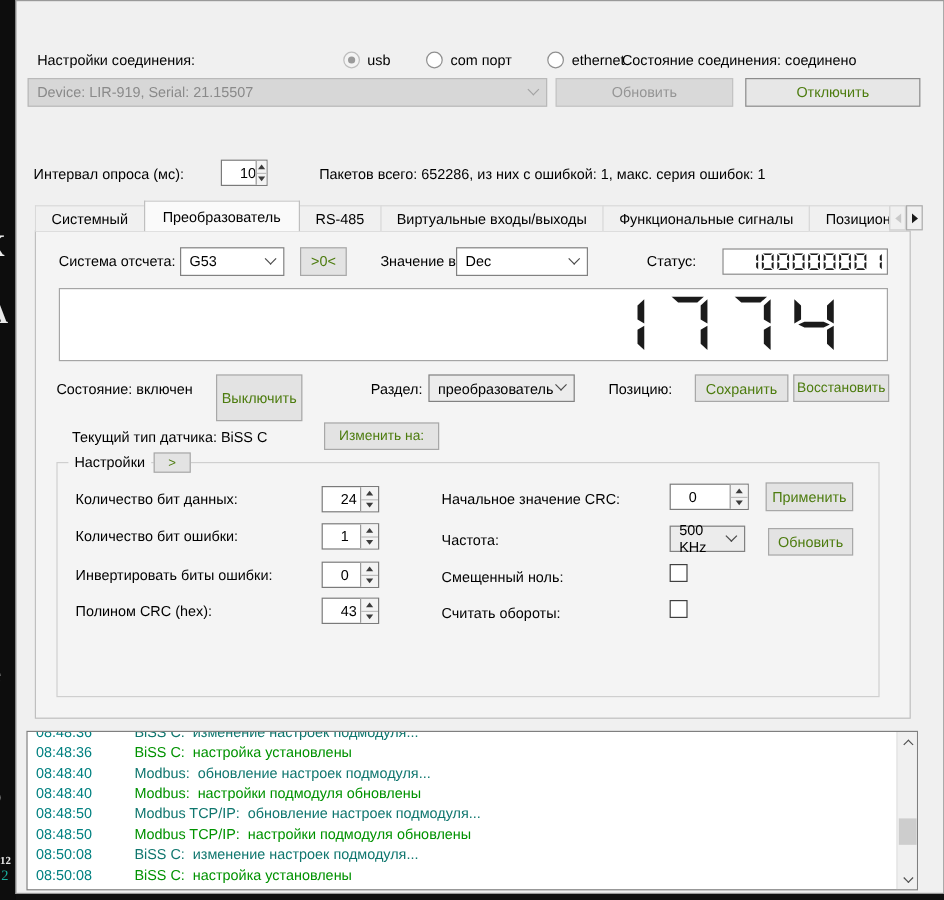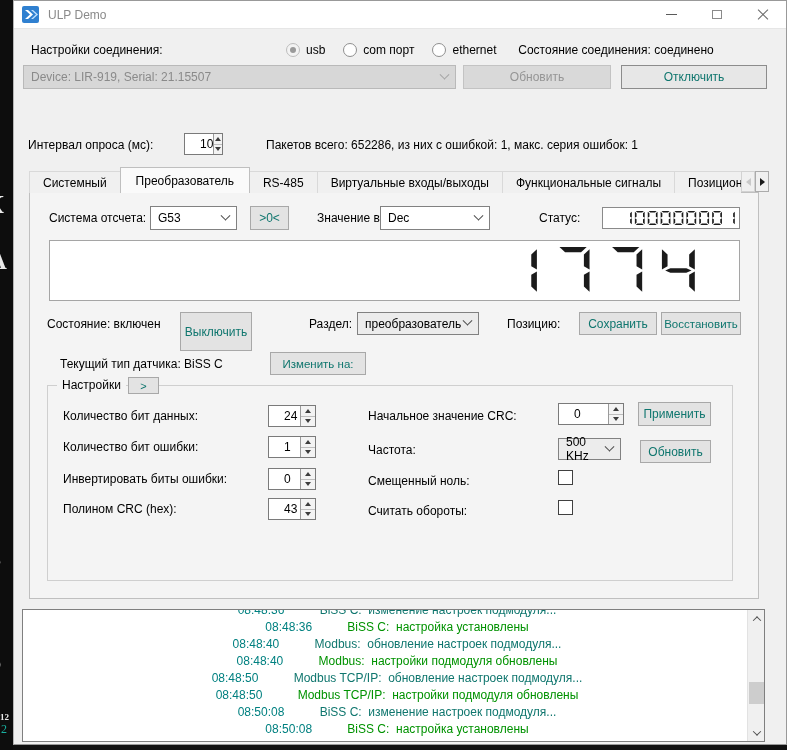--- a/index.html
+++ b/index.html
@@ -19,41 +19,41 @@
   .title-text { margin-left:9px; color:#8a8a8a; font-size:12px; }
   .win-controls { margin-left:auto; display:flex; height:100%; }
   .win-btn { width:46px; height:100%; display:flex; align-items:center; justify-content:center; }
   .glyph-min { width:11px; height:1px; background:#5a5a5a; }
   .glyph-max { width:10px; height:9px; border:1px solid #8a8a8a; }
   .glyph-close { position:relative; width:12px; height:12px; }
   .glyph-close::before,.glyph-close::after { content:""; position:absolute; left:-1px; top:5px; width:14px; height:1px; background:#6a6a6a; }
   .glyph-close::before { transform:rotate(45deg);} .glyph-close::after { transform:rotate(-45deg);}
 
   
-  .btn { background:#e3e3e3; border:1px solid #a8a8a8; display:flex; align-items:center; justify-content:center; font-size:12px; color:#0f766e; }
+  .btn { background:#e3e3e3; border:1px solid #a8a8a8; display:flex; align-items:center; justify-content:center; font-size:12px; color:#4d7c0f; }
   .btn.disabled { background:#d9d9d9; border-color:#c3c3c3; color:#959595; }
   .combo { background:#fff; border:1px solid #818181; display:flex; align-items:center; padding:0 7px; font-size:12px; }
   .combo.gray { background:#ececec; }
   .combo.disabled { background:#d7d7d7; border-color:#b9b9b9; color:#8a8a8a; }
   .chev { margin-left:auto; width:7px; height:7px; border-right:1px solid #4a4a4a; border-bottom:1px solid #4a4a4a; transform:rotate(45deg) translate(-2px,-2px); flex:none; }
   .combo.disabled .chev { border-color:#a3a3a3; }
   .spin { background:#fff; border:1px solid #7a7a7a; display:flex; }
   .spin-val { flex:1; display:flex; align-items:center; padding-left:15px; font-size:12px; }
   .spin-btns { width:15px; border-left:1px solid #9a9a9a; display:flex; flex-direction:column; background:#f3f3f3; }
   .spin-btn { flex:1; display:flex; align-items:center; justify-content:center; }
   .spin-btn + .spin-btn { border-top:1px solid #bdbdbd; }
   .tri-up { width:0;height:0;border-left:3px solid transparent;border-right:3px solid transparent;border-bottom:4px solid #3c3c3c; }
   .tri-down { width:0;height:0;border-left:3px solid transparent;border-right:3px solid transparent;border-top:4px solid #3c3c3c; }
   .checkbox { width:15px; height:15px; background:#fff; border:1px solid #404040; }
   .lbl { display:flex; align-items:center; font-size:12px; white-space:nowrap; }
   .abs { position:absolute; }
 
   
   .conn-label { left:17px; top:40px; height:18px; }
-  .radios { left:272px; top:40px; height:18px; display:flex; gap:18px; align-items:center; }
+  .radios { left:272px; top:40px; height:18px; display:flex; gap:30px; align-items:center; }
   .radio-item { display:flex; align-items:center; gap:6px; }
   .radio-circle { width:14px; height:14px; border-radius:50%; background:#fefefe; border:1px solid #8f8f8f; display:flex; align-items:center; justify-content:center; }
   .radio-item.disabled .radio-circle { border-color:#bdbdbd; background:#f3f3f3; }
   .radio-dot { width:6px; height:6px; border-radius:50%; background:#9a9a9a; display:none; }
   .radio-item.checked .radio-dot { display:block; }
   .conn-status { left:487px; top:40px; width:230px; height:18px; justify-content:center; }
 
   .device-combo { left:9px; top:64px; width:433px; height:24px; }
   .btn-refresh-top { left:449px; top:64px; width:148px; height:24px; }
   .btn-disconnect { left:607px; top:64px; width:146px; height:24px; background:#e7e7e7; border-color:#8c8c8c; }
@@ -111,21 +111,21 @@
   .g-lbl { height:22px; }
   .crcinit-spin { top:17px; width:66px; height:22px; }
   .freq-combo { top:52px; width:63px; height:22px; }
   .cb1 { top:84px; } .cb2 { top:114px; }
   .btn-apply { left:590px; top:16px; width:73px; height:24px; }
   .btn-refresh2 { left:592px; top:54px; width:71px; height:23px; }
 
   
   .log { position:absolute; left:8px; top:608px; width:743px; height:133px; background:#fff; border:1px solid #7f7f7f; overflow:hidden; }
   .log-list { margin-top:-8px; padding-left:7px; }
-  .log-line { display:flex; line-height:17px; white-space:pre; font-size:12px;justify-content:center; }
+  .log-line { display:flex; line-height:17px; white-space:pre; font-size:12px; }
   .log-time { width:82px; color:#008080; flex:none; }
   .log-msg.info { color:#0f766e; }
   .log-msg.ok { color:#009200; }
   .scrollbar { position:absolute; right:0; top:0; width:17px; height:100%; background:#f0f0f0; border-left:1px solid #e2e2e2; }
   .sb-btn { position:absolute; left:0; width:17px; height:17px; display:flex; align-items:center; justify-content:center; }
   .sb-up { top:0; } .sb-down { bottom:0; }
   .chev-up { width:6px;height:6px;border-left:1.6px solid #505050;border-top:1.6px solid #505050;transform:rotate(45deg) translate(1px,1px); }
   .chev-dn { width:6px;height:6px;border-right:1.6px solid #505050;border-bottom:1.6px solid #505050;transform:rotate(45deg) translate(-1px,-1px); }
   .sb-thumb { position:absolute; left:1px; width:15px; top:72px; height:22px; background:#cdcdcd; }
 
@@ -141,39 +141,20 @@
   <span class="frag" style="top: 190px; font-size: 26px; left: -15px;">К</span>
       <span class="frag" style="top: 246px; font-size: 26px; left: -12px;">А</span>
       <span class="frag" style="top: 548px; font-size: 22px; left: -9px;">е</span>
       <span class="frag" style="top: 650px; font-size: 22px; left: -11px;">р</span>
       <span class="frag" style="top: 722px; font-size: 12px; left: 1px; color: rgb(25, 176, 160); font-weight: normal;">2</span>
       <span class="frag" style="top: 712px; font-size: 9px; left: 0px; font-weight: bold;">12</span>
     </div>
 
   <div class="window">
 
-    <div class="titlebar">
-      <svg class="app-icon" viewBox="0 0 17 17">
-        <rect x="0" y="0" width="17" height="17" rx="2" fill="#2f80d0"></rect>
-        <polygon points="3,13 8,8.5 3,4 6,4 11,8.5 6,13" fill="#ffffff"></polygon>
-        <polygon points="9,13 14,8.5 9,4 11,4 16,8.5 11,13" fill="#bfe0ff"></polygon>
-      </svg>
-      <span class="title-text">ULP Demo</span>
-      <div class="win-controls">
-        <div class="win-btn">
-            <span class="glyph-min"></span>
-          </div>
-        <div class="win-btn">
-            <span class="glyph-max"></span>
-          </div>
-        <div class="win-btn">
-            <span class="glyph-close"></span>
-          </div>
-      </div>
-    </div>
 
     <div class="abs lbl conn-label">Настройки соединения:</div>
     <div class="abs radios">
 
     <span class="radio-item checked disabled">
           <span class="radio-circle">
             <span class="radio-dot"></span>
           </span>
           <span class="lbl">usb</span>
         </span>

